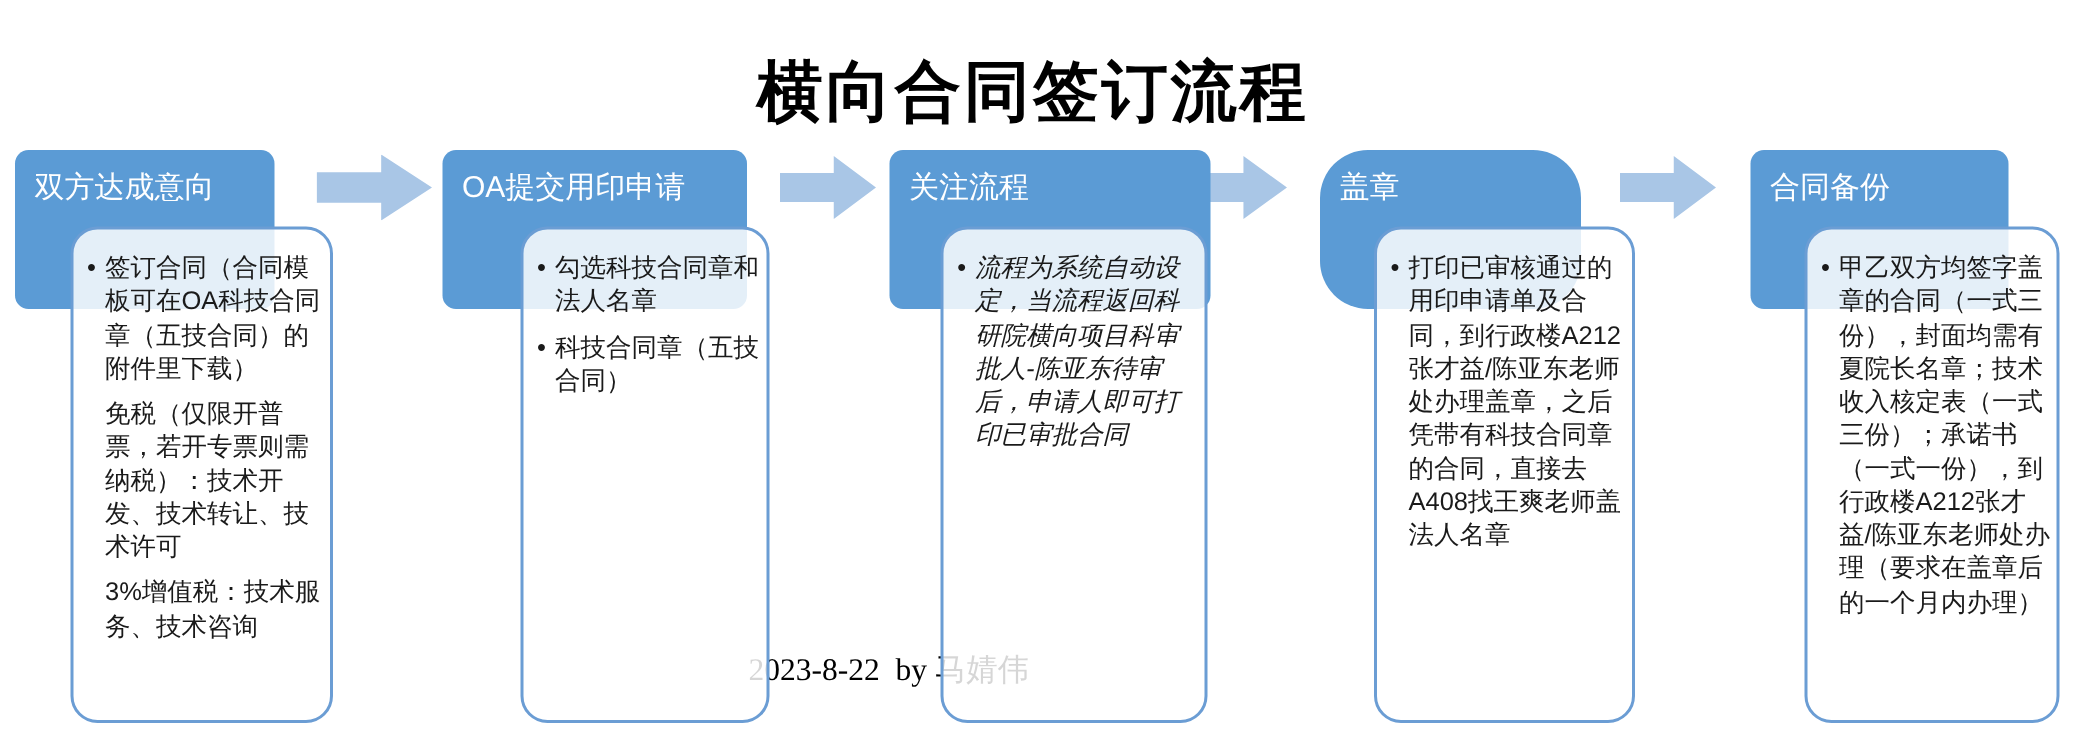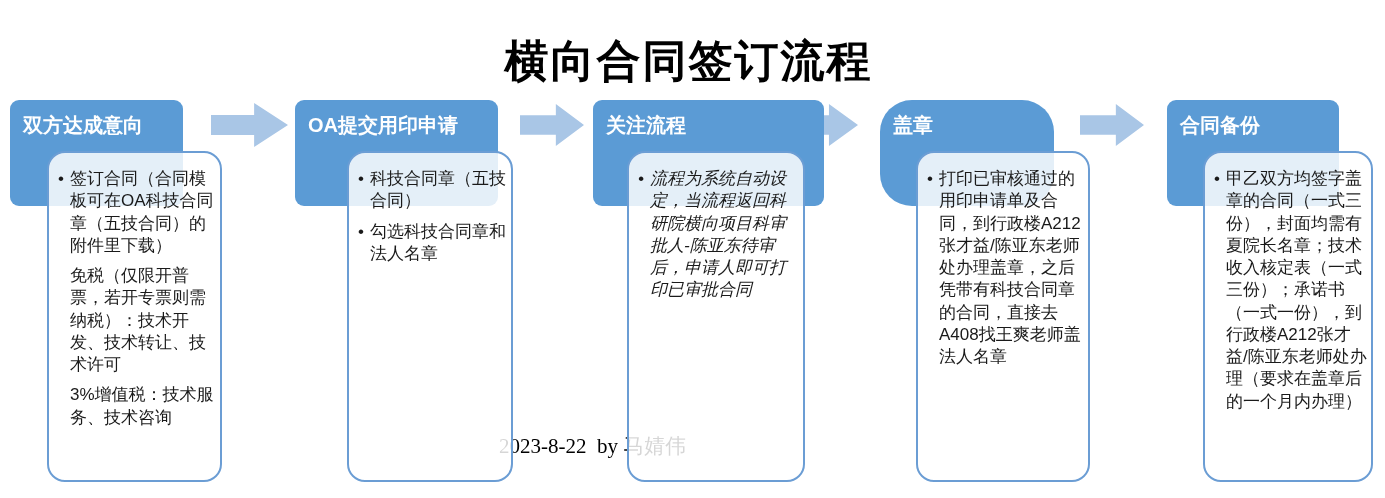--- a/index.html
+++ b/index.html
@@ -26,21 +26,21 @@
     position:absolute;top:0;left:0;height:106px;
     background:var(--header-bg,#5B9BD5);
     border-radius:9px;
     box-sizing:border-box;
     padding:13px 10px 0 13px;
     z-index:1;
   }
   .step-header .hdr-label{
     color:var(--header-text,#fff);
     font-size:20px;
-    font-weight:bold;
+    font-weight:normal;
     line-height:1.2;
     white-space:nowrap;
   }
   .step-body{
     position:absolute;top:51px;height:331px;
     box-sizing:border-box;
     background:rgba(255,255,255,0.84);
     border:2px solid var(--body-border,#6B9DD4);
     border-radius:18px;
     padding:15px 4px 8px 8px;
@@ -57,21 +57,21 @@
   }
   .item.bullet::before{
     content:"\2022";
     position:absolute;
     left:1px;top:0;
     font-size:17px;
   }
   
   .s0{left:10px;}  .s0 .step-header{width:173px;} .s0 .step-body{left:37px;width:175px;}
   .s1{left:295px;} .s1 .step-header{width:203px;} .s1 .step-body{left:52px;width:166px;}
-  .s2{left:593px;} .s2 .step-header{width:231px;} .s2 .step-body{left:34px;width:178px;font-style:italic;}
+  .s2{left:593px;} .s2 .step-header{width:214px;} .s2 .step-body{left:34px;width:178px;font-style:italic;}
   .s3{left:880px;} .s3 .step-header{width:174px;border-radius:32px;} .s3 .step-body{left:36px;width:174px;}
   .s4{left:1167px;}.s4 .step-header{width:172px;} .s4 .step-body{left:36px;width:170px;}
 
   .arrow{
     position:absolute;top:104px;
     width:72px;height:42px;
     background:var(--arrow-fill,#A9C6E6);
     clip-path:polygon(0 27%,56% 27%,56% 0,100% 50%,56% 100%,56% 73%,0 73%);
   }
   .a1{left:211px;width:77px;height:44px;top:103px;}
@@ -106,22 +106,22 @@
     </div>
   </div>
 
   <div class="arrow a1"></div>
 
   <div class="step s1">
     <div class="step-header">
       <span class="hdr-label">OA提交用印申请</span>
     </div>
     <div class="step-body">
+      <div class="item bullet">勾选科技合同章和法人名章</div>
       <div class="item bullet">科技合同章（五技合同）</div>
-      <div class="item bullet">勾选科技合同章和法人名章</div>
     </div>
   </div>
 
   <div class="arrow a2"></div>
 
   <div class="step s2">
     <div class="step-header">
       <span class="hdr-label">关注流程</span>
     </div>
     <div class="step-body">

